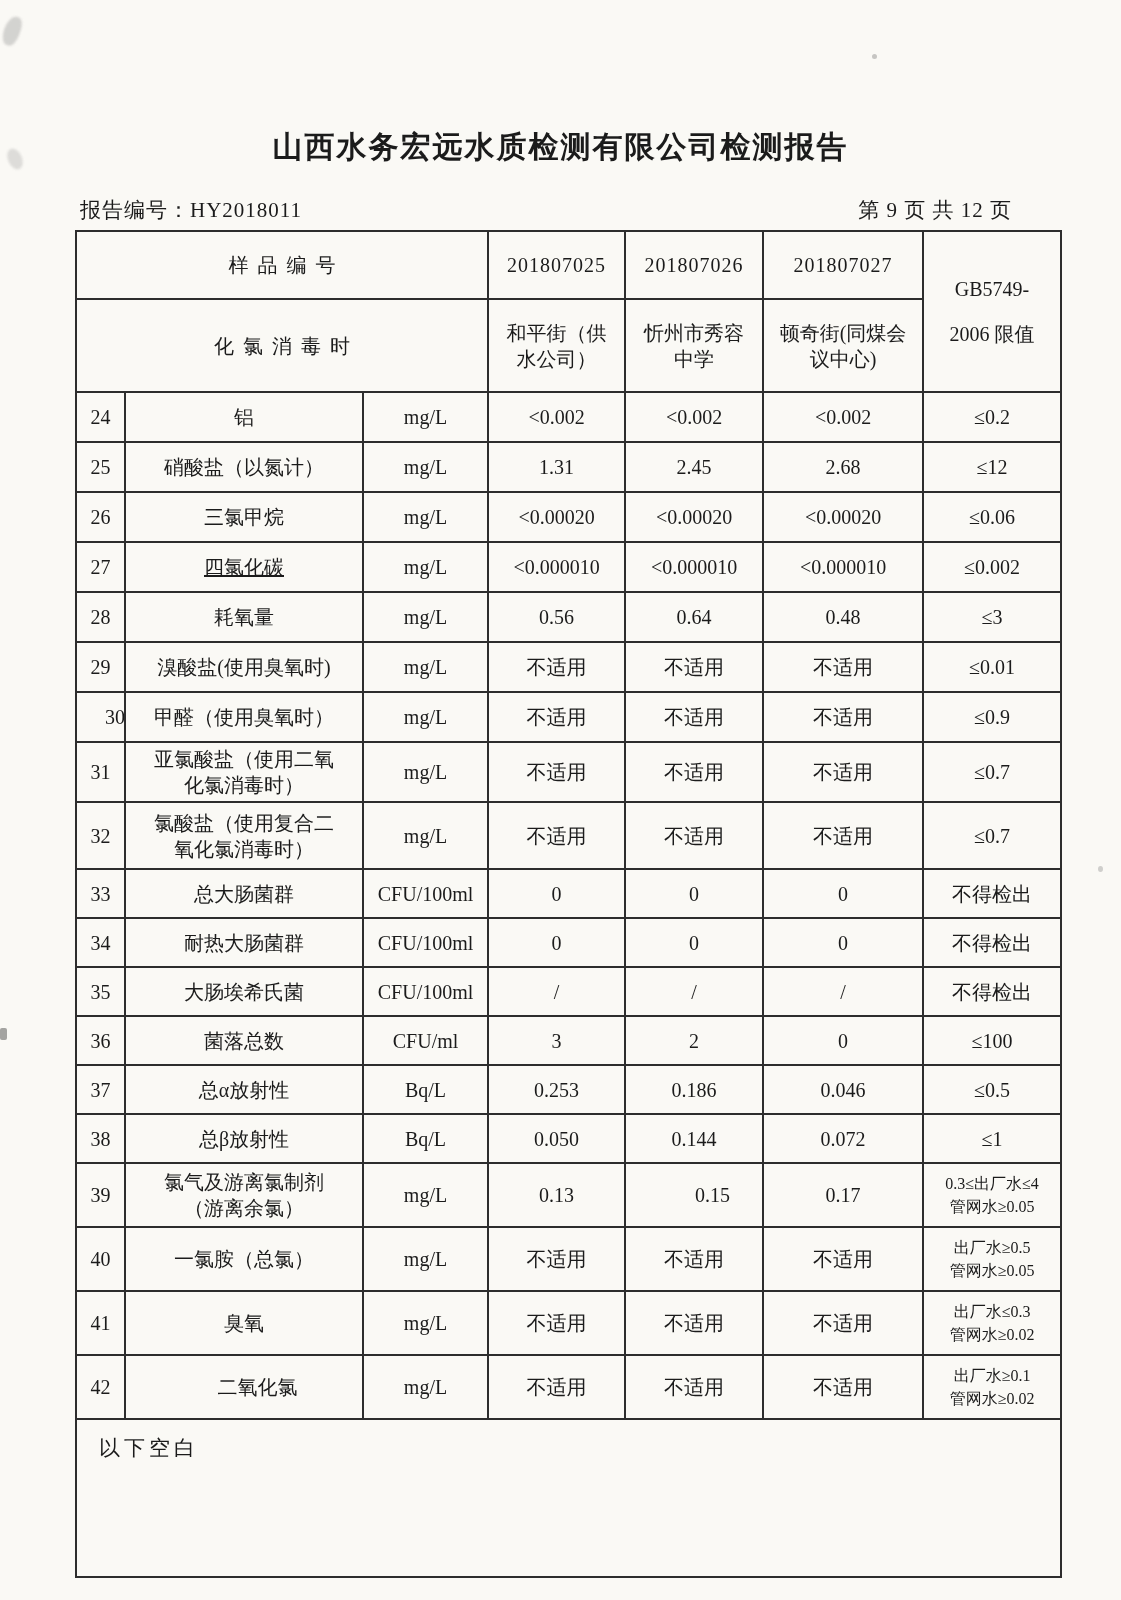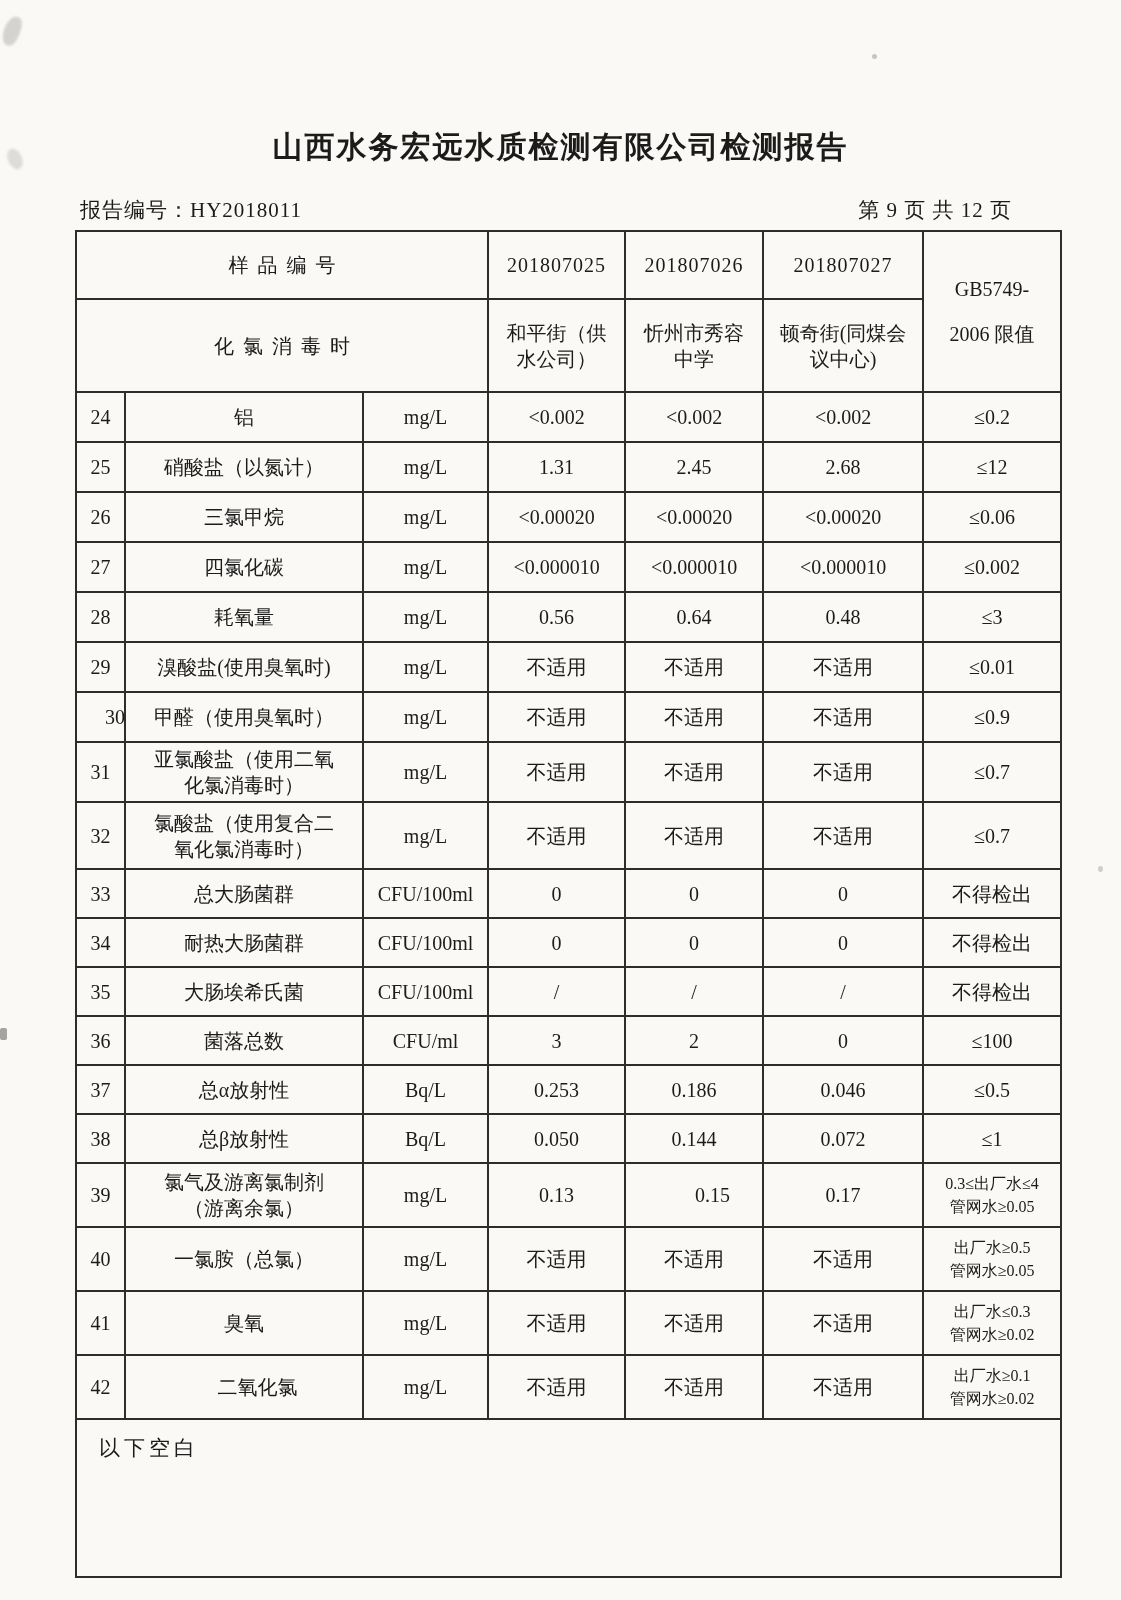--- a/index.html
+++ b/index.html
@@ -131,21 +131,21 @@
           <td class="c-num" style="height: 48px;">26</td>
           <td class="c-item" style="height: 48px;">三氯甲烷</td>
           <td class="c-unit" style="height: 48px;">mg/L</td>
           <td class="c-val" style="height: 48px;">&lt;0.00020</td>
           <td class="c-val" style="height: 48px;">&lt;0.00020</td>
           <td class="c-val" style="height: 48px;">&lt;0.00020</td>
           <td class="c-limit" style="height: 48px;">≤0.06</td>
         </tr>
         <tr>
           <td class="c-num" style="height: 48px;">27</td>
-          <td class="c-item" style="height: 48px;">四氯化碳</td>
+          <td class="c-item" style="height: 48px; text-decoration: underline;">四氯化碳</td>
           <td class="c-unit" style="height: 48px;">mg/L</td>
           <td class="c-val" style="height: 48px;">&lt;0.000010</td>
           <td class="c-val" style="height: 48px;">&lt;0.000010</td>
           <td class="c-val" style="height: 48px;">&lt;0.000010</td>
           <td class="c-limit" style="height: 48px;">≤0.002</td>
         </tr>
         <tr>
           <td class="c-num" style="height: 48px;">28</td>
           <td class="c-item" style="height: 48px;">耗氧量</td>
           <td class="c-unit" style="height: 48px;">mg/L</td>

